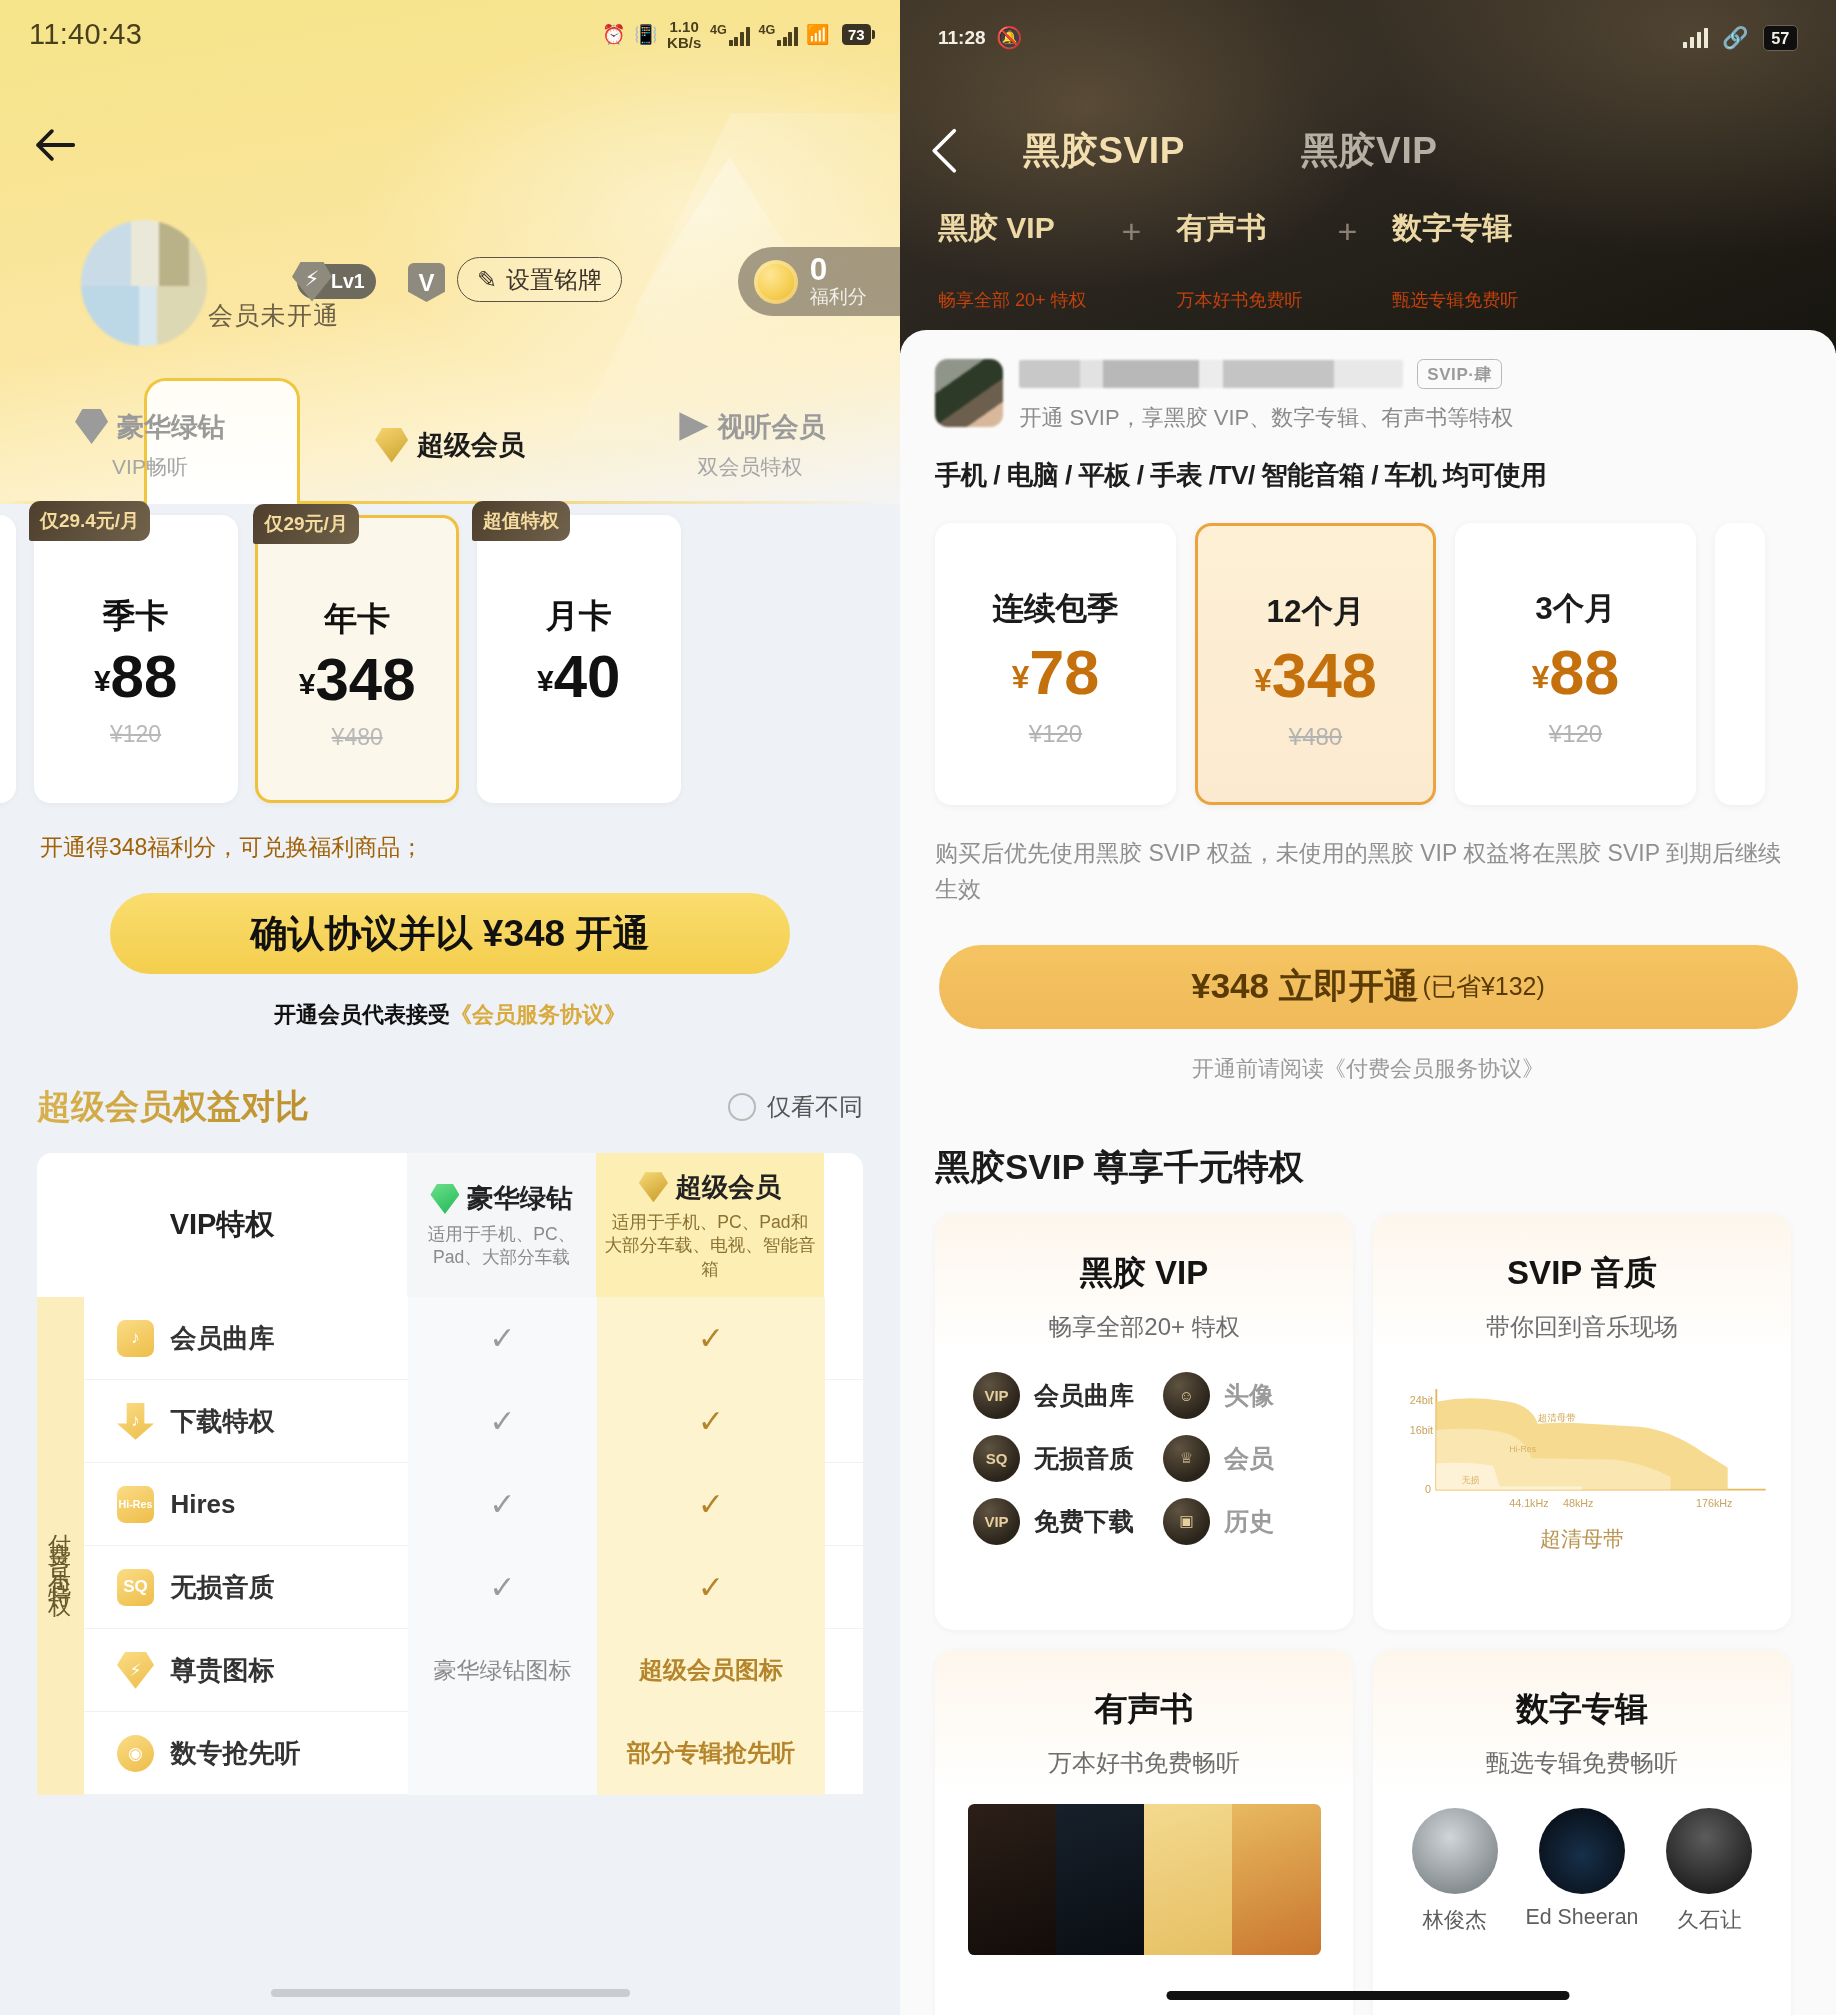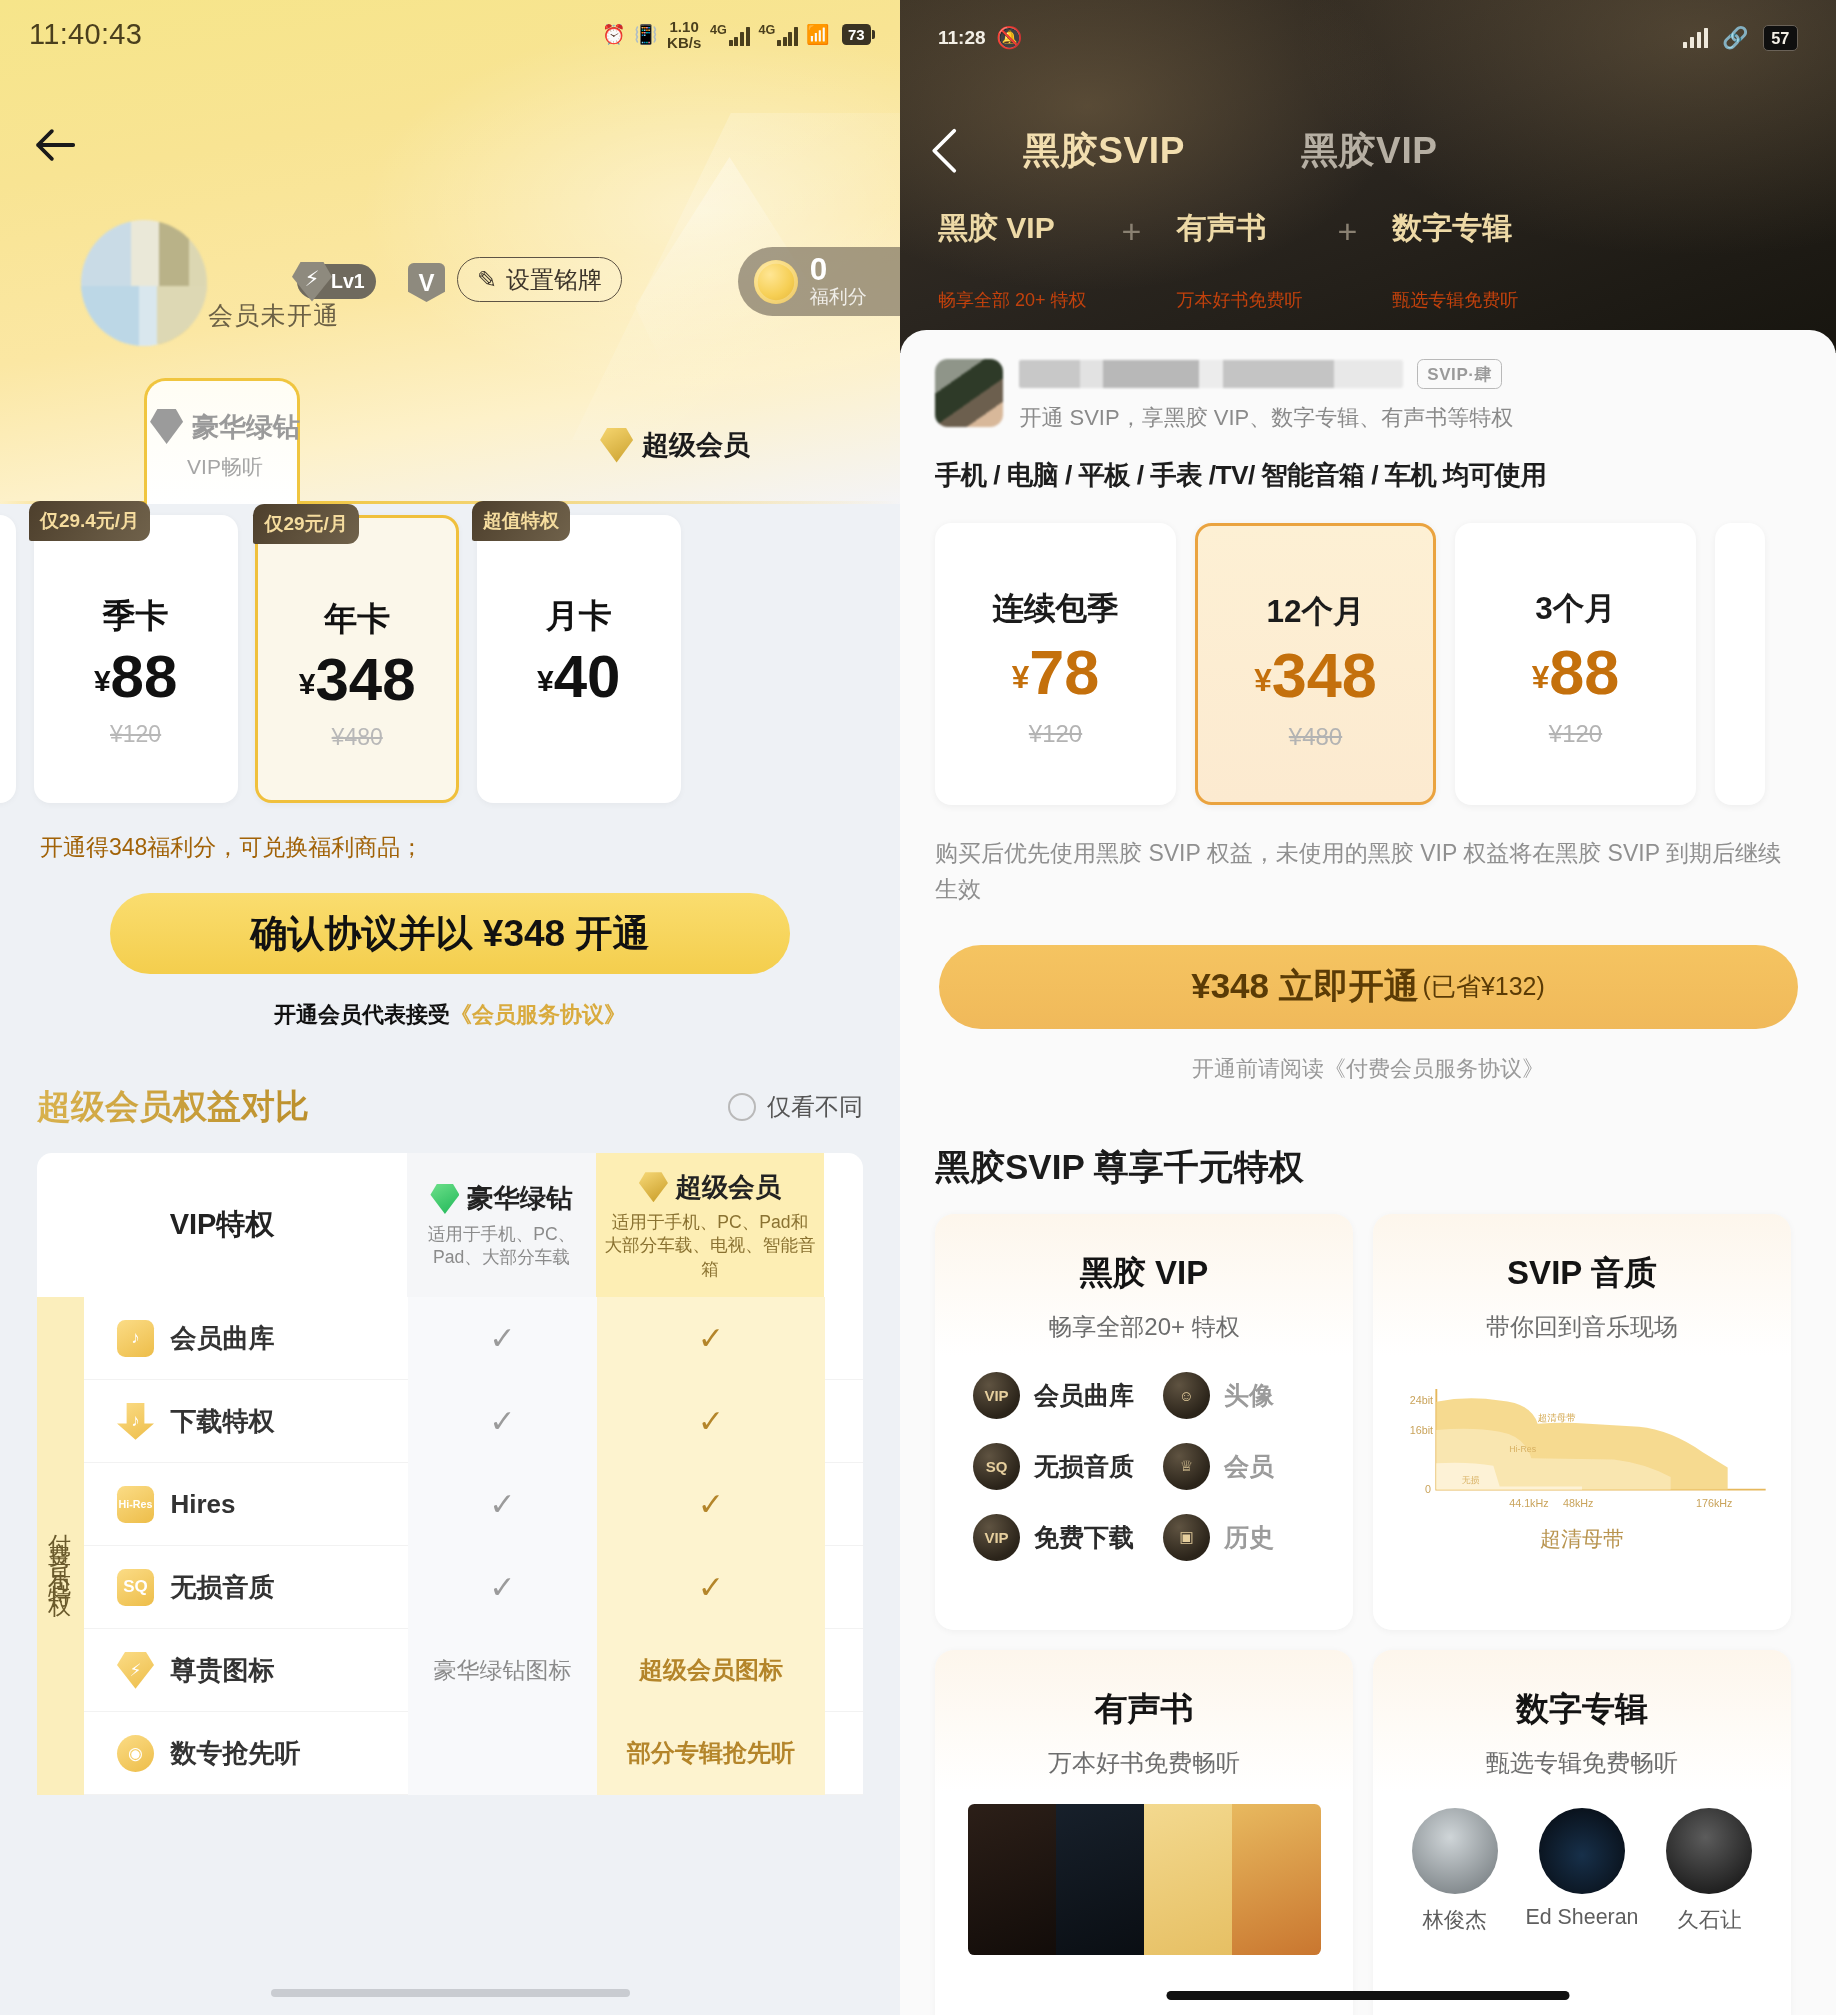--- a/index.html
+++ b/index.html
@@ -279,21 +279,21 @@
   .r-sec-title{ margin:60px 0 0 35px; font-size:35px; font-weight:800; color:#1b1b1b;}
   .r-grid{ display:flex; flex-wrap:wrap; gap:20px; margin:23px 35px 0 35px;}
   .bcard{
     width:418px; height:416px; border-radius:19px;
     background:linear-gradient(180deg,#fdf6ec 0%, #ffffff 34%);
     box-shadow:0 1.9px 7.6px rgba(0,0,0,.04);
     display:flex; flex-direction:column; align-items:center; overflow:hidden; position:relative;
   }
   .bcard .t{ font-size:33px; font-weight:800; color:#141414; margin-top:37px;}
   .bcard .s{ font-size:24px; color:#6d6d6d; margin-top:15px;}
-  .privs{ display:flex; flex-wrap:wrap; margin-top:29px; width:100%; padding-left:38px; row-gap:24px;}
+  .privs{ display:flex; flex-wrap:wrap; margin-top:29px; width:100%; padding-left:38px; row-gap:16px;}
   .priv{ width:50%; display:flex; align-items:center; gap:14px;}
   .priv .pic{
     width:47px;height:47px;border-radius:50%;
     background:radial-gradient(circle at 34% 28%, #5f5341 0%, #2b241a 70%);
     display:flex;align-items:center;justify-content:center;color:#e6cf9e;font-size:15px;font-weight:800;
   }
   .priv .pl{ font-size:25px; color:#2b2b2b; font-weight:600;}
   .priv.dim .pl{ color:#9b9b9b; }
 
   .wave{ margin-top:21.4px; width:100%; height:157px; position:relative;}
@@ -393,20 +393,27 @@
           <span class="gemico"></span>
         <span class="nm">豪华绿钻</span>
         </div>
       <div class="sub">VIP畅听</div>
     </div>
     <div class="l-tab active">
       <div class="row">
           <span class="gemico gold"></span>
         <span class="nm">超级会员</span>
         </div>
+    </div>
+    <div class="l-tab">
+      <div class="row">
+          <span class="playico"></span>
+        <span class="nm">视听会员</span>
+        </div>
+      <div class="sub">双会员特权</div>
     </div>
   </div>
 
   <div class="l-body">
     <div class="plan-row">
       <div class="plan edge"></div>
       <div class="plan">
         <div class="tag">仅29.4元/月</div>
         <div class="nm">季卡</div>
         <div class="price">

